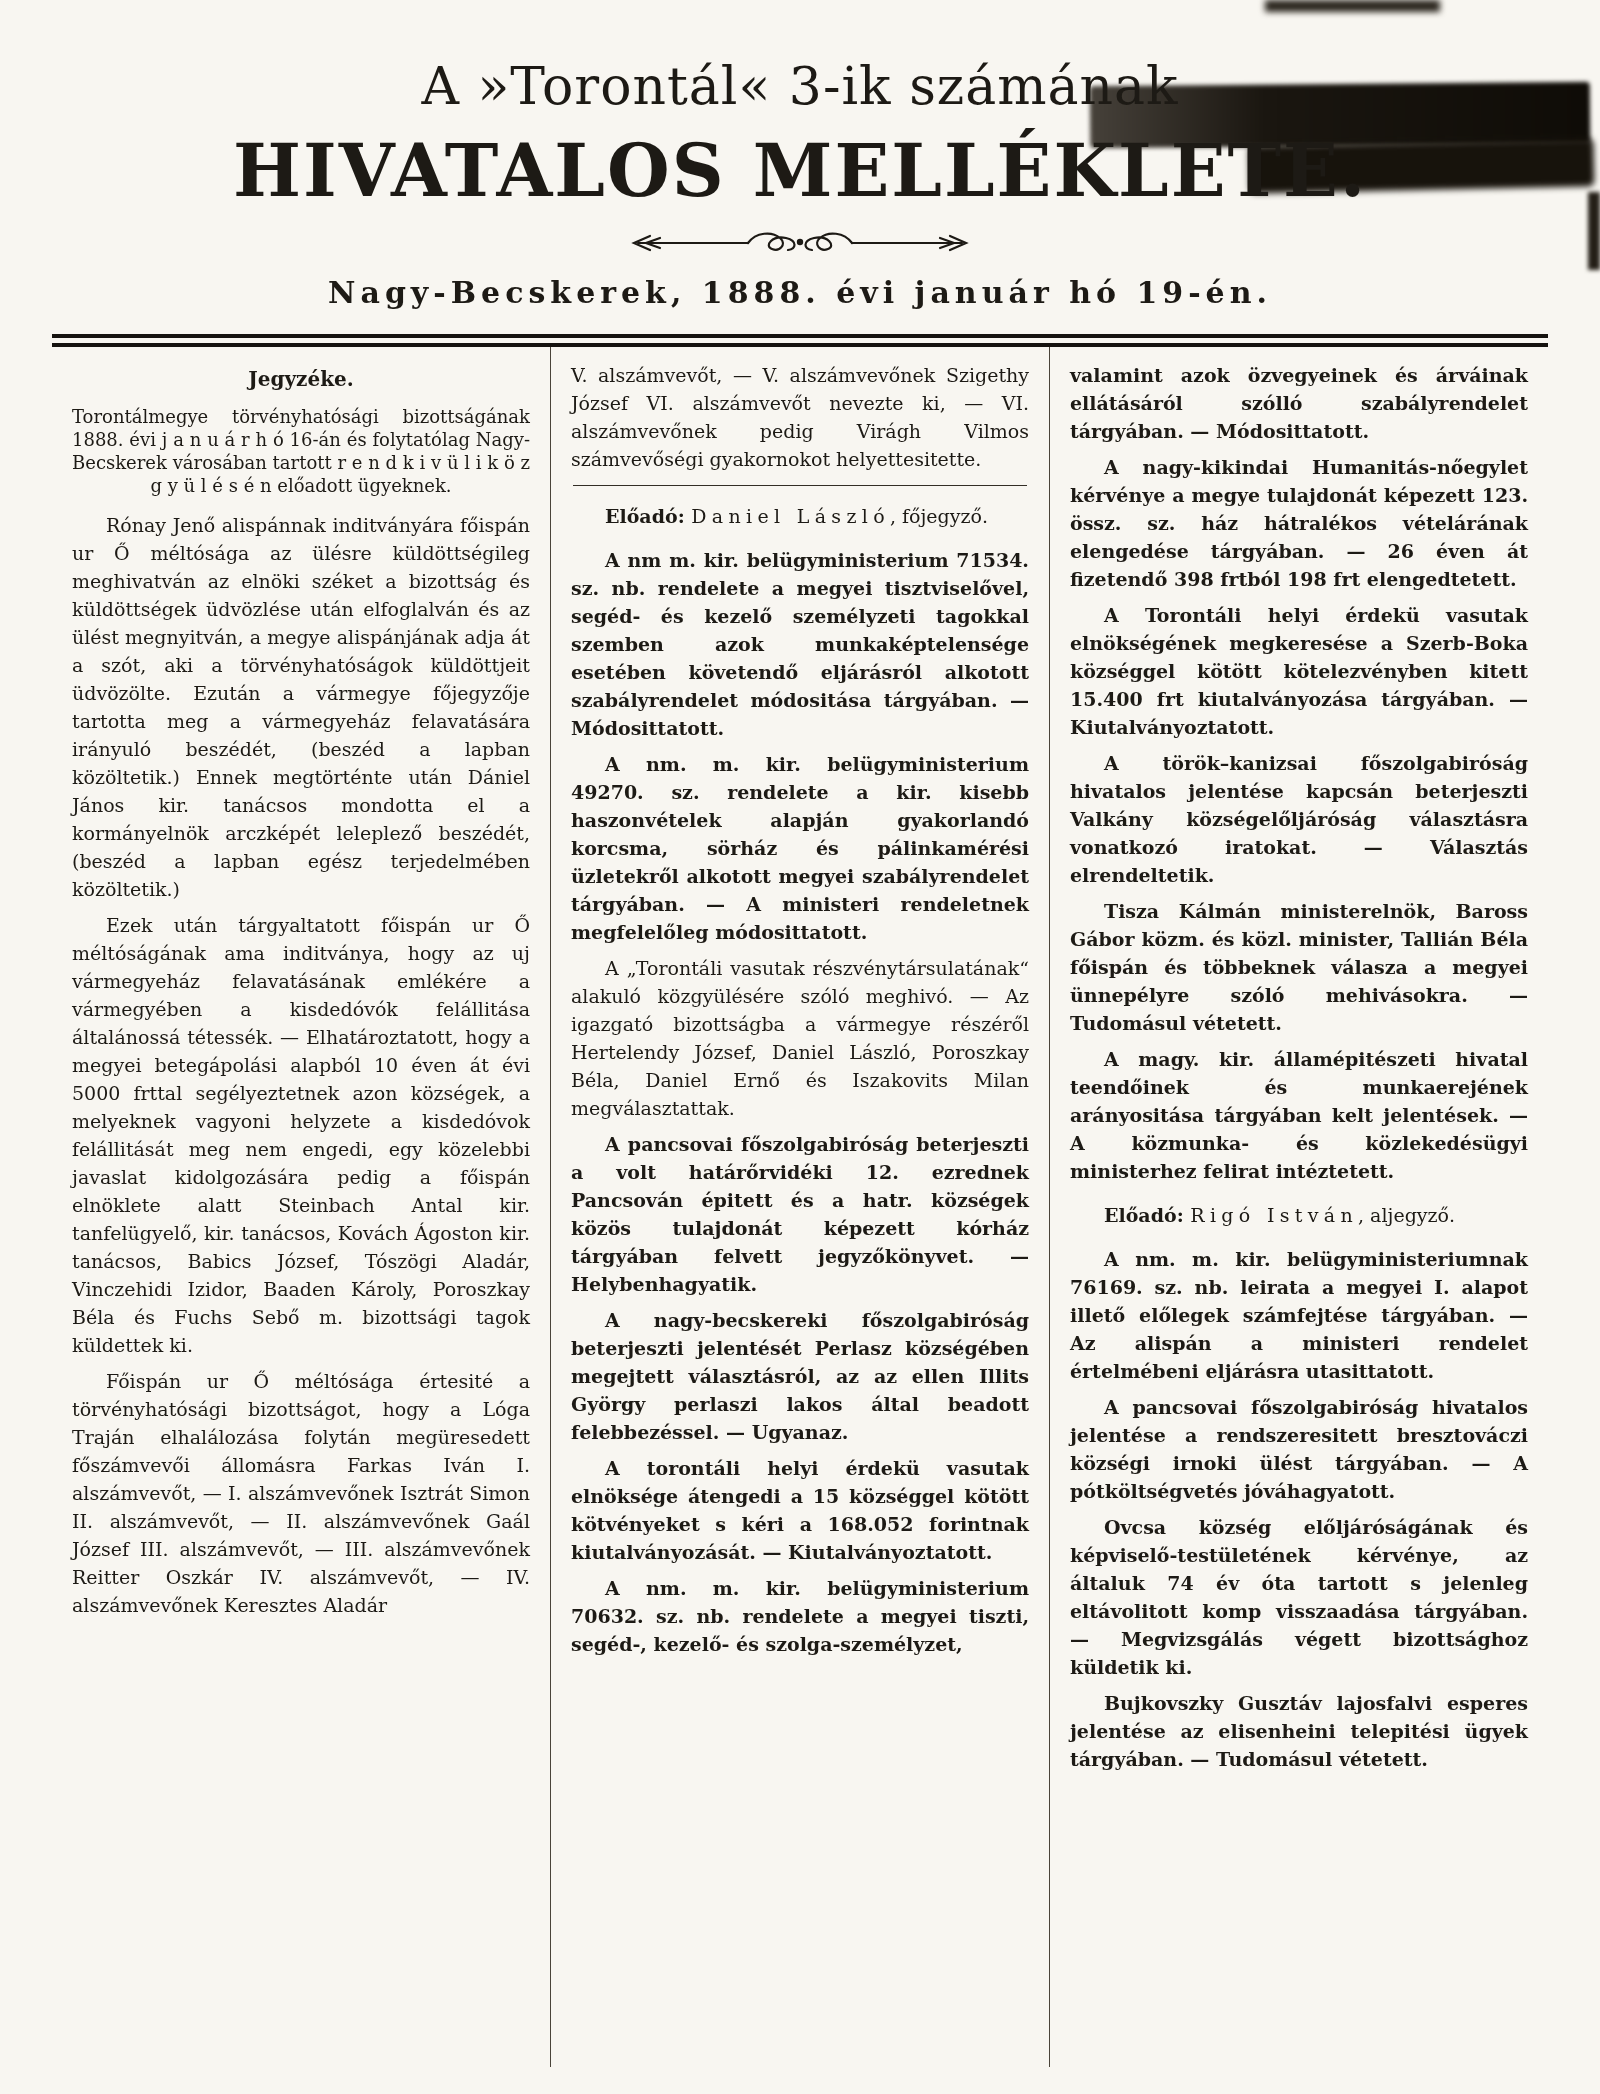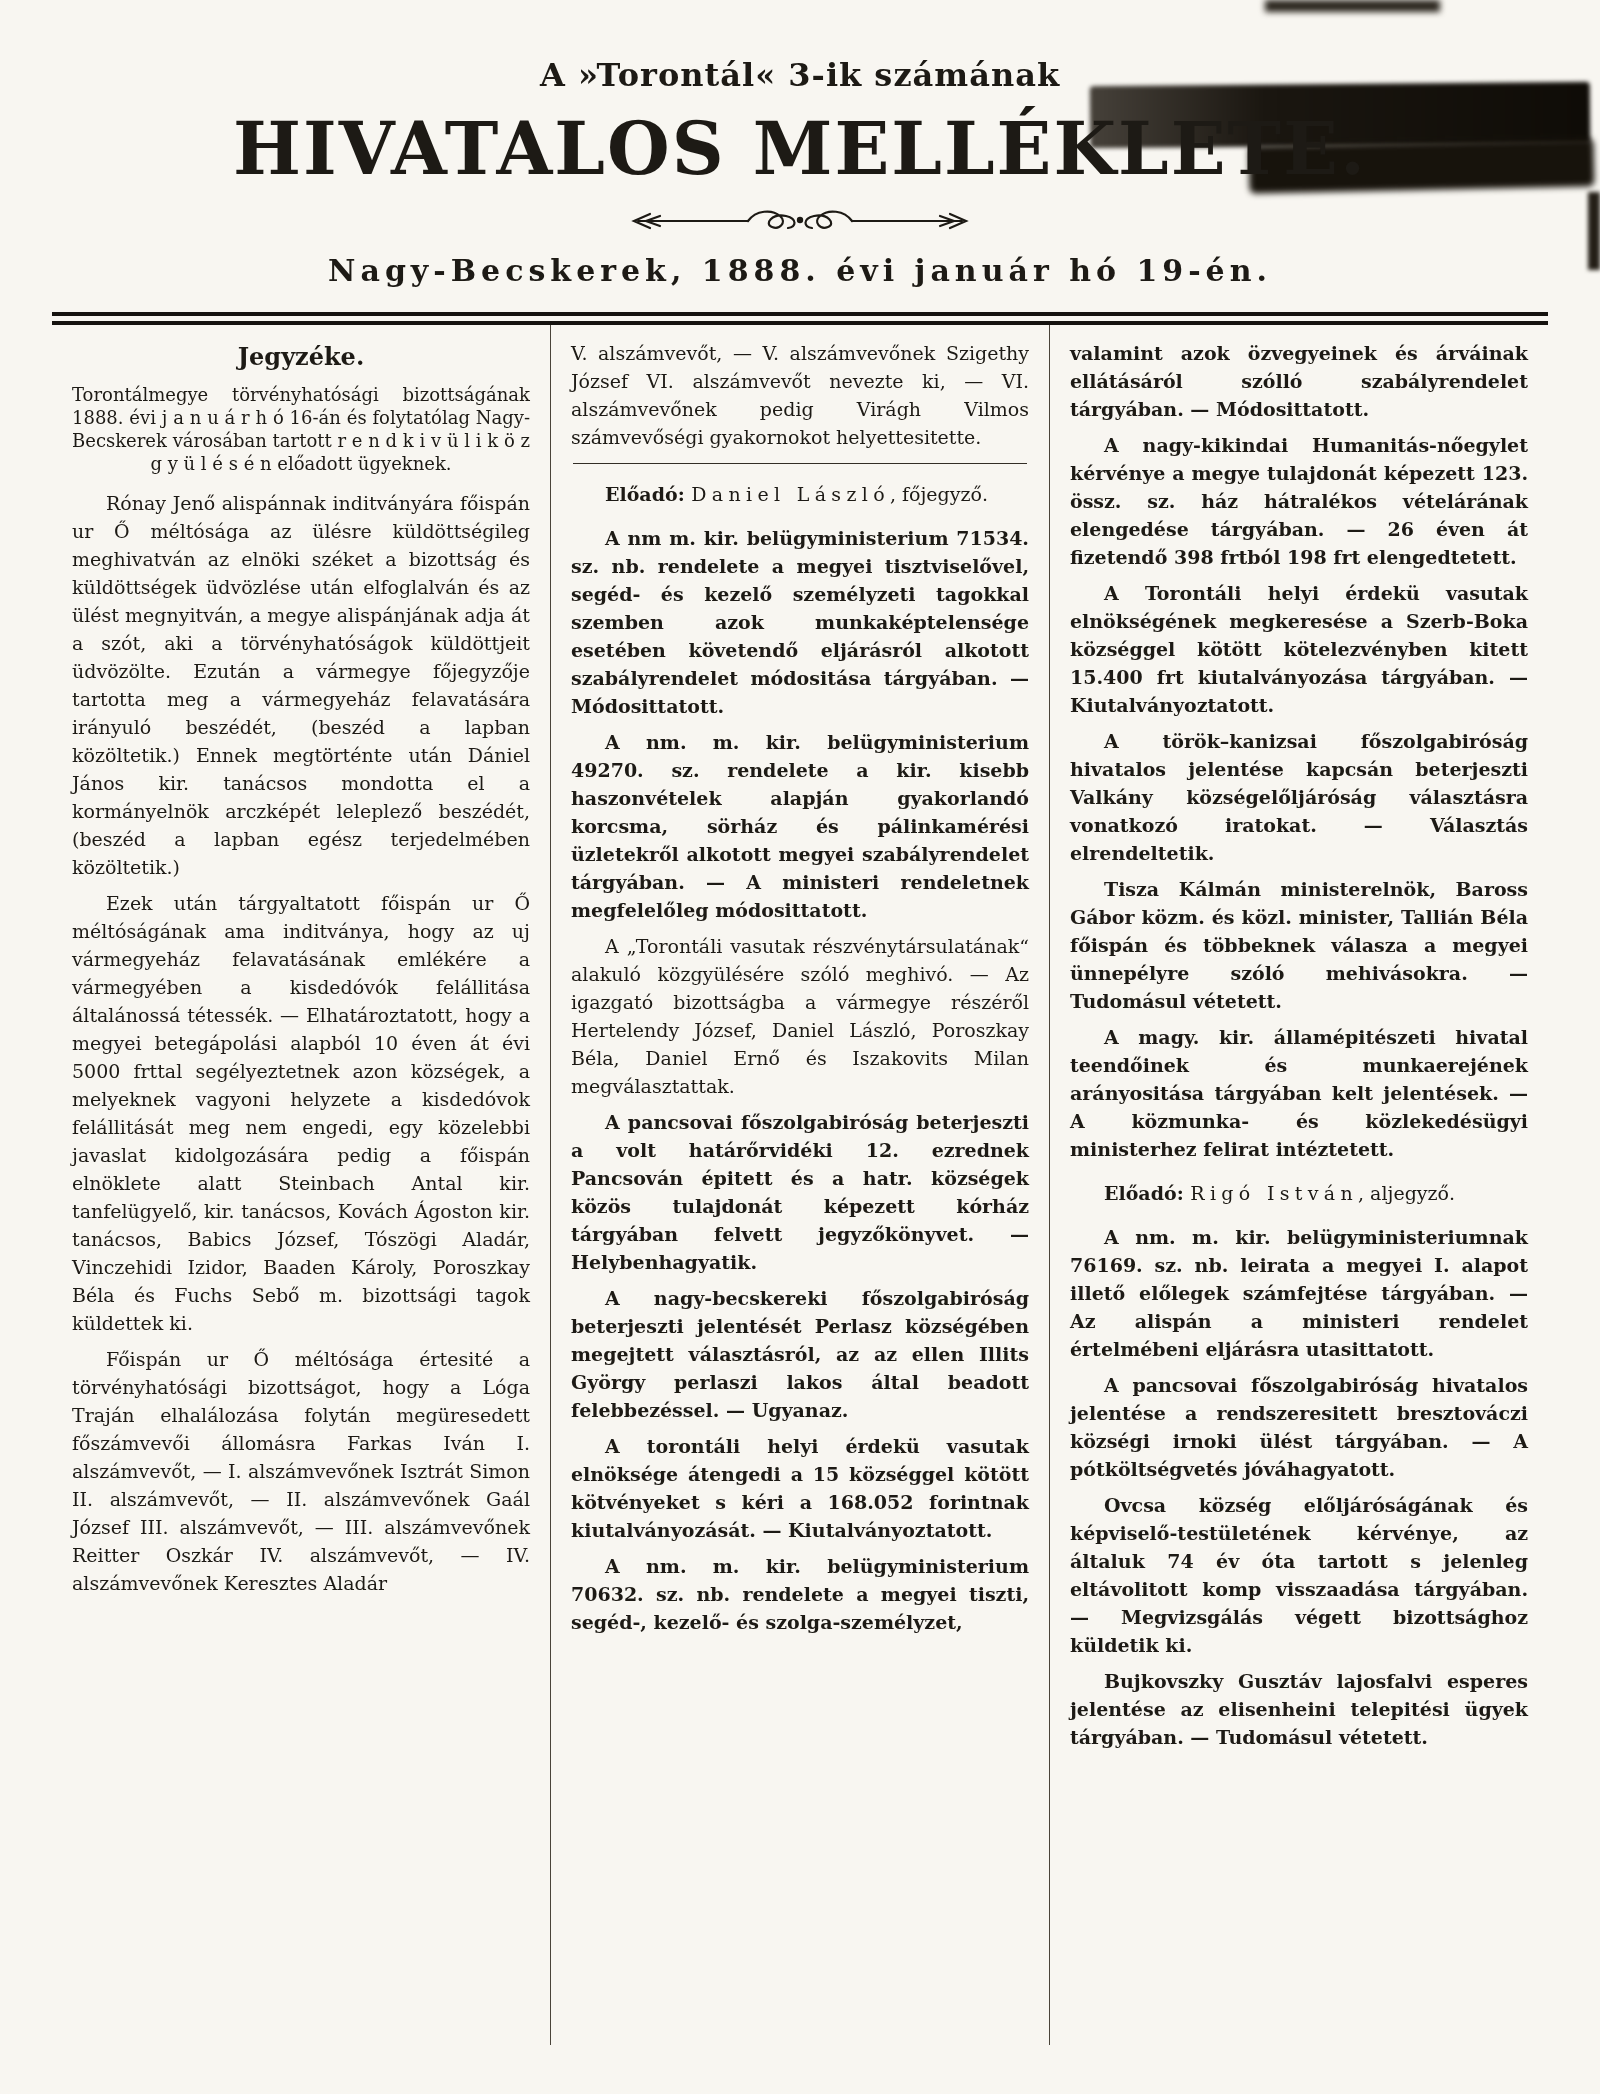--- a/index.html
+++ b/index.html
@@ -33,21 +33,21 @@
   .artifact-3 {
     top: 0; right: 160px; width: 175px; height: 12px;
     background: #2a251d; filter: blur(3px);
   }
   .artifact-4 {
     top: 192px; right: 0; width: 12px; height: 78px;
     background: #241f17; filter: blur(2px);
   }
 
   .masthead { text-align: center; padding-top: 56px; position: relative; z-index: 2; }
-  .kicker { font-size: 32px; font-weight: 700; letter-spacing: 1px; text-align: center; }
+  .kicker { font-size: 52px; font-weight: 400; letter-spacing: 1px; text-align: center; }
   .main-title {
     font-size: 72px; font-weight: 700; letter-spacing: 2px;
     margin: 12px 0 0 0; white-space: nowrap;
   }
   .ornament { margin-top: 14px; line-height: 0; }
   .dateline { font-size: 30px; font-weight: 700; letter-spacing: 5px; margin-top: 16px; }
 
   .double-rule {
     margin-top: 24px; height: 13px; box-sizing: border-box;
     border-top: 4px solid #161310; border-bottom: 4px solid #161310;
@@ -59,21 +59,21 @@
   }
   .column {
     flex: 1 1 0;
     padding: 14px 20px 0 20px;
     font-size: 19px; line-height: 28px;
     text-align: justify;
     hyphens: auto;
   }
   .column + .column { border-left: 1px solid #4a443a; }
 
-  .col-heading { text-align: center; font-size: 24px; font-weight: 700; margin: 4px 0 12px 0; }
+  .col-heading { text-align: center; font-size: 20px; font-weight: 700; margin: 4px 0 12px 0; }
   .intro {
     font-size: 18px; line-height: 23px;
     text-align: justify; text-align-last: center;
     margin: 0 0 14px 0;
   }
   .para { text-indent: 34px; margin: 0 0 8px 0; }
   .cont { text-indent: 0; }
   .bold { font-weight: 700; }
   .leader { text-indent: 34px; margin: 16px 0 16px 0; }
   .leader-label { font-weight: 700; }

